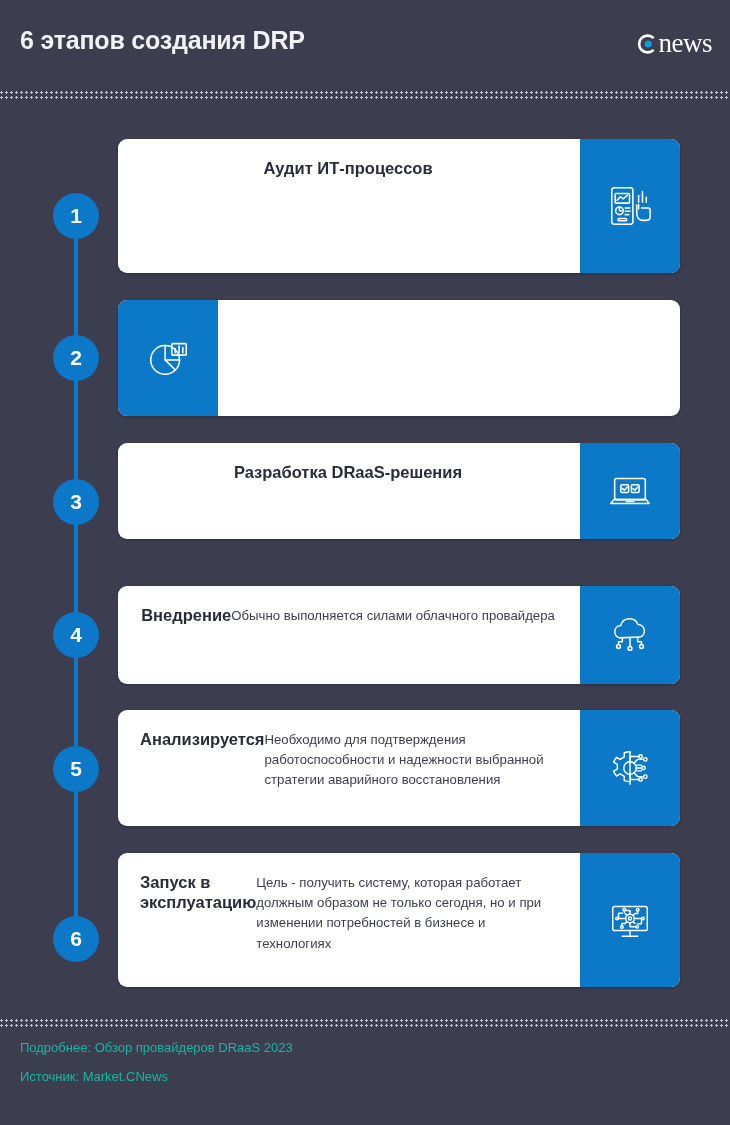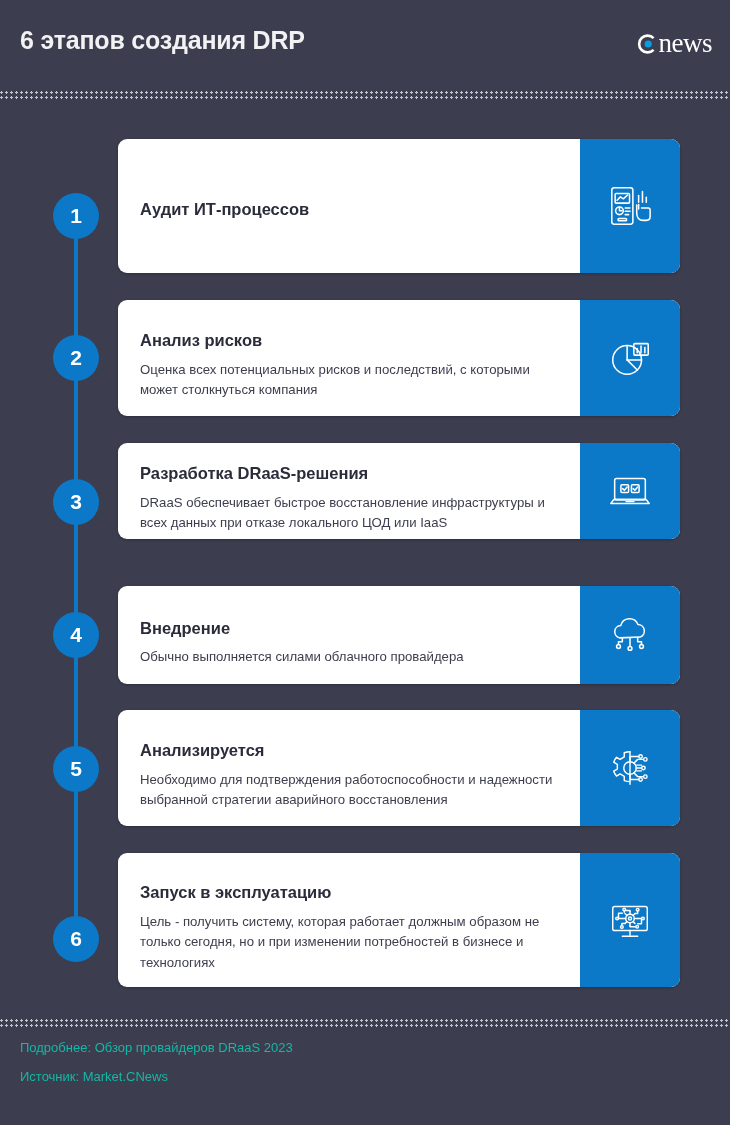--- a/index.html
+++ b/index.html
@@ -62,23 +62,23 @@
   
   .card{
     position:absolute;left:118px;width:562px;
     background:#ffffff;border-radius:9px;
     display:flex;
     overflow:hidden;
     box-shadow:0 1px 3px rgba(0,0,0,.25);
   }
   .card-body{
     flex:0 0 462px;width:462px;
-    padding:34px 24px 18px 22px;
+    padding:20px 24px 18px 22px;
     box-sizing:border-box;
-    display:flex;flex-direction:column;justify-content:center;
+    display:flex;justify-content:center;
   }
   .card-title{
     font-size:16.5px;font-weight:bold;color:#2b2c3b;
     margin:0 0 9px 0;line-height:1.2;
   }
   .card-desc{
     font-size:13.2px;color:#3d3e4d;line-height:1.53;margin:0;
   }
   .card-icon{
     flex:0 0 100px;width:100px;
@@ -154,44 +154,39 @@
           <line x1="37" y1="20" x2="37" y2="9"></line>
           <line x1="41" y1="20" x2="41" y2="15"></line>
           <path d="M31 23 L31 31 q0 8 7 8 l3 0 q4 0 4 -4 l0 -7 q0 -2 -2 -2 l-7 0"></path>
           <path d="M33 22.5 L33 27"></path>
         </svg>
       </span>
     </div>
   </div>
 
   <div class="card" style="top:300px;height:116px">
-    <div class="card-body">
-      <div class="card-title">Анализ рисков</div>
-      <div class="card-desc">Оценка всех потенциальных рисков и последствий, с которыми может столкнуться компания</div>
-    </div>
     <div class="card-icon">
       <span>
         <svg width="46" height="46" viewBox="0 0 48 48" fill="none" stroke="#ffffff" stroke-width="1.6" stroke-linecap="round" stroke-linejoin="round">
           <circle cx="21" cy="26" r="15"></circle>
           <line x1="21" y1="26" x2="21" y2="11"></line>
           <line x1="21" y1="26" x2="36" y2="26"></line>
           <line x1="21" y1="26" x2="31.6" y2="36.6"></line>
           <rect x="28" y="9" width="15" height="12" rx="1"></rect>
           <line x1="31.5" y1="18.5" x2="31.5" y2="14"></line>
           <line x1="35.5" y1="18.5" x2="35.5" y2="11.5"></line>
           <line x1="39.5" y1="18.5" x2="39.5" y2="13"></line>
         </svg>
       </span>
     </div>
   </div>
 
   <div class="card" style="top:443px;height:96px">
     <div class="card-body">
       <div class="card-title">Разработка DRaaS-решения</div>
-      <div class="card-desc">DRaaS обеспечивает быстрое восстановление инфраструктуры и всех данных при отказе локального ЦОД или IaaS</div>
     </div>
     <div class="card-icon">
       <span>
         <svg width="46" height="46" viewBox="0 0 48 48" fill="none" stroke="#ffffff" stroke-width="1.6" stroke-linecap="round" stroke-linejoin="round">
           <rect x="8" y="11" width="32" height="22" rx="2"></rect>
           <rect x="14.5" y="17.5" width="8" height="8" rx="1"></rect>
           <polyline points="16.3,21.5 18.1,23.3 21,19.8"></polyline>
           <rect x="25.5" y="17.5" width="8" height="8" rx="1"></rect>
           <polyline points="27.3,21.5 29.1,23.3 32,19.8"></polyline>
           <path d="M4 37 L44 37 L41 33 L7 33 Z"></path>

